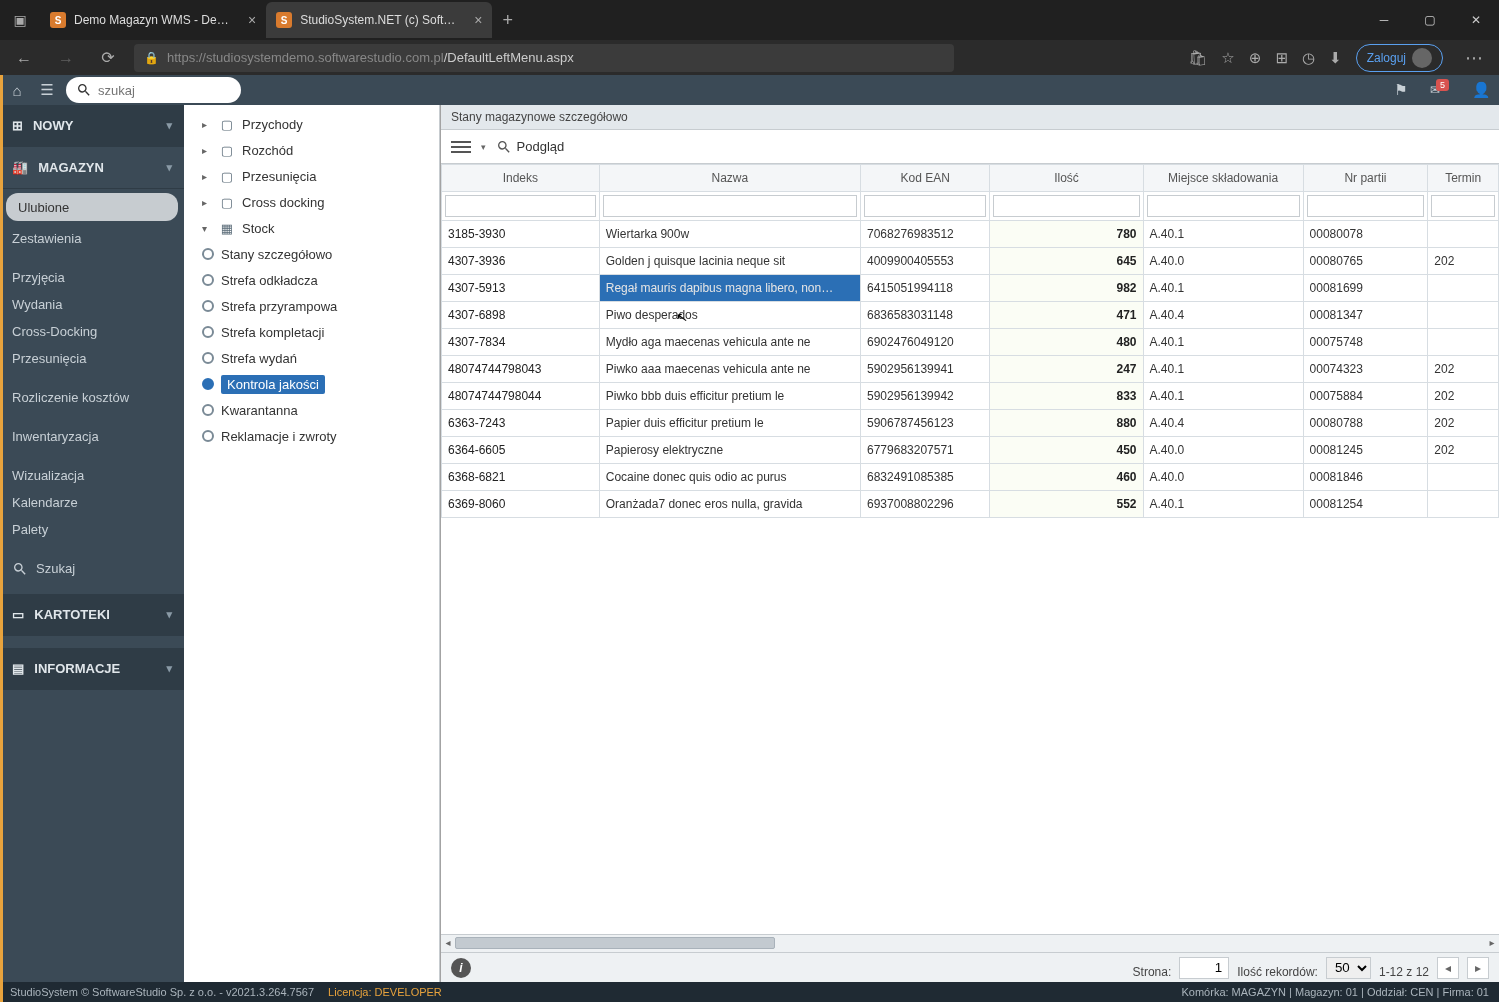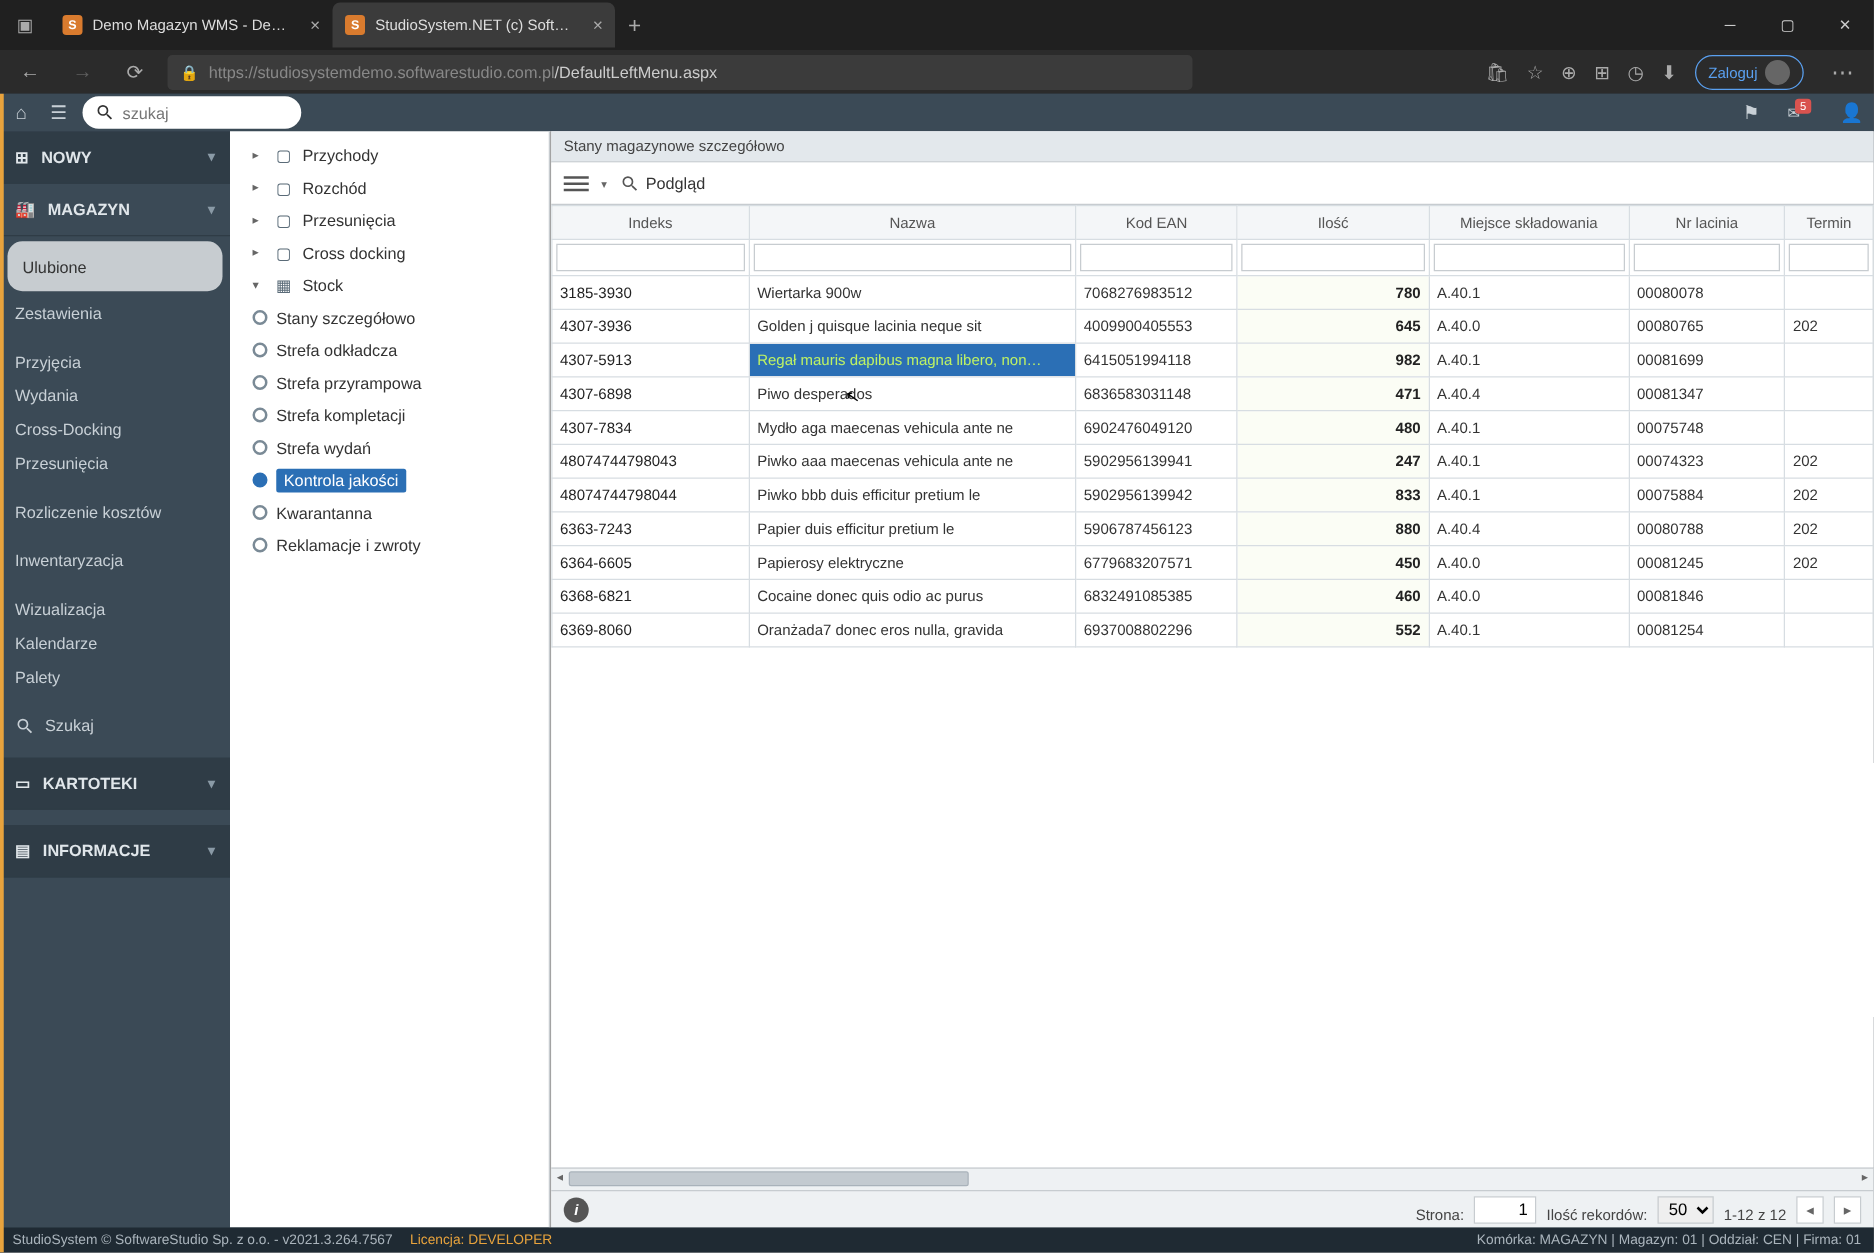--- a/index.html
+++ b/index.html
@@ -40,21 +40,21 @@
 .badge { background: #d9534f; color: #fff; font-size: 9px; padding: 1px 4px; border-radius: 3px; position: relative; top: -6px; left: -4px; }
 
 .main { flex: 1; display: flex; min-height: 0; }
 
 
 .sidebar { width: 184px; background: #3b4a56; color: #c8d0d6; display: flex; flex-direction: column; overflow-y: auto; }
 .side-section { height: 42px; display: flex; align-items: center; padding: 0 12px; gap: 10px; font-size: 13px; font-weight: 600; color: #e0e6ea; border-bottom: 1px solid #2f3c46; position: relative; }
 .side-section.dark { background: #2f3c46; }
 .side-section .chev { margin-left: auto; color: #8a9aa6; font-size: 11px; }
 .side-item { height: 27px; display: flex; align-items: center; padding: 0 12px; font-size: 13px; color: #c8d0d6; }
-.side-item.light { background: #c7ccd0; color: #333; border-radius: 12px; margin: 4px 6px; height: 40px; }
+.side-item.light { background: #c7ccd0; color: #333; border-radius: 12px; margin: 4px 6px; height: 28px; }
 .side-item.sub { padding-left: 12px; align-items: center; }
 .side-gap { height: 12px; }
 
 
 .tree { width: 256px; background: #fff; border-right: 1px solid #c7ccd0; padding: 6px 0; overflow-y: auto; }
 .tree-item { height: 26px; display: flex; align-items: center; gap: 7px; padding: 0 8px 0 18px; font-size: 13px; color: #333; }
 .tree-item .exp { width: 10px; color: #666; font-size: 10px; }
 .tree-item .ticon2 { width: 16px; text-align: center; color: #5a6b78; font-size: 13px; }
 .tree-sub { }
 .tree-item.selected { }
@@ -73,21 +73,21 @@
 
 
 .grid-wrap { flex: 1; overflow: auto; background: #fff; position: relative; }
 table.grid { border-collapse: collapse; width: 100%; table-layout: fixed; }
 table.grid th, table.grid td { border: 1px solid #d7dde2; padding: 5px 6px; font-size: 12px; height: 27px; white-space: nowrap; overflow: hidden; text-overflow: ellipsis; }
 table.grid th { background: #f4f6f8; font-weight: normal; color: #555; text-align: center; }
 table.grid tr.filter td { background: #fff; padding: 3px; }
 table.grid tr.filter input { width: 100%; border: 1px solid #c7ccd0; height: 22px; padding: 0 4px; font-size: 12px; }
 table.grid td.idx { font-weight: normal; color: #222; }
 table.grid td.num { text-align: right; font-weight: bold; color: #222; background: #fbfdf5; }
-table.grid td.sel { background: #2b6fb5; color: #bef264; margin-left: 37px; }
+table.grid td.sel { background: #2b6fb5; color: #e5e5e5; margin-left: 37px; }
 .col-idx { width: 134px; }
 .col-name { width: 222px; }
 .col-ean { width: 110px; }
 .col-qty { width: 130px; }
 .col-loc { width: 136px; }
 .col-batch { width: 106px; }
 .col-term { width: 60px; }
 
 .hscroll { height: 18px; background: #eef1f3; border-top: 1px solid #c7ccd0; position: relative; }
 .hscroll .thumb { position: absolute; left: 14px; top: 2px; height: 12px; width: 320px; background: #c3cad0; border: 1px solid #a9b2ba; border-radius: 2px; }
@@ -334,21 +334,21 @@
               <col class="col-batch">
               <col class="col-term">
           </colgroup>
           <thead>
             <tr>
               <th>Indeks</th>
               <th>Nazwa</th>
               <th>Kod EAN</th>
               <th>Ilość</th>
               <th>Miejsce składowania</th>
-              <th>Nr lacinia</th>
+              <th>Nr partii</th>
               <th>Termin</th>
             </tr>
             <tr class="filter">
               <td><input style=""></td>
               <td><input style=""></td>
               <td><input style=""></td>
               <td><input style=""></td>
               <td><input style=""></td>
               <td><input style=""></td>
               <td><input style=""></td>

